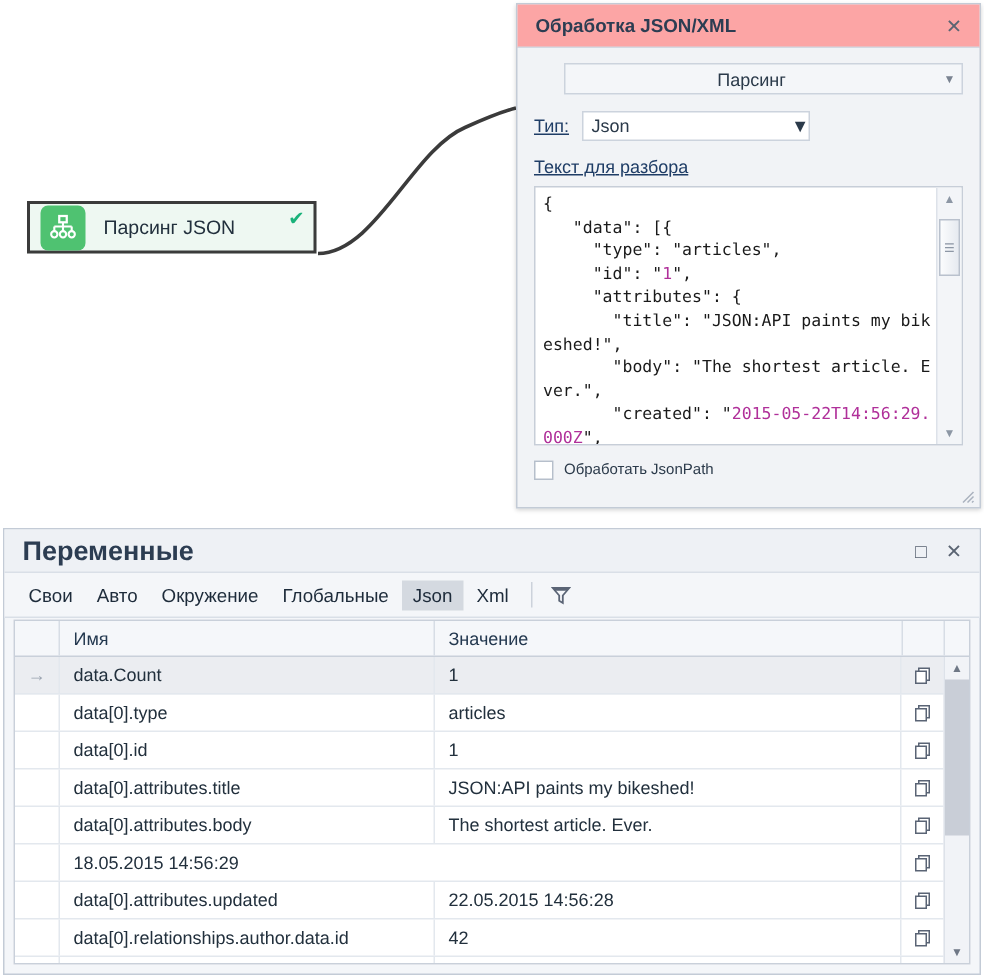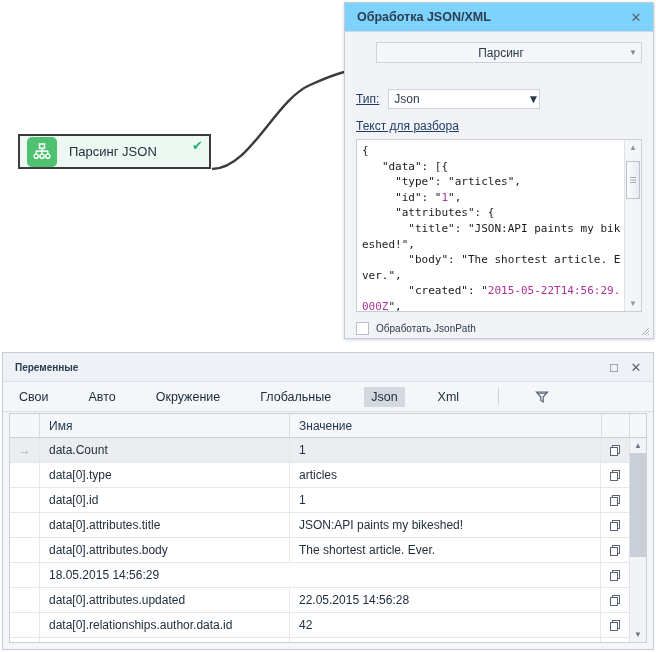--- a/index.html
+++ b/index.html
@@ -75,21 +75,21 @@
     top: 2px;
     width: 310px;
     height: 337px;
     background: #f1f3f6;
     border: 1px solid #c3cbd6;
     box-sizing: border-box;
     box-shadow: 0 1px 3px rgba(0,0,0,.18);
   }
   #json-dialog .titlebar {
     height: 28px;
-    background: #7dd3fc;
+    background: #fca5a5;
     border-bottom: 1px solid #d3d9e2;
     display: flex;
     align-items: center;
     padding: 0 6px 0 12px;
   }
   #json-dialog .titlebar .title {
     font-size: 12.5px;
     font-weight: bold;
     color: #2c3d52;
     flex: 1;
@@ -122,21 +122,21 @@
   }
   .combo .arrow {
     width: 16px;
     display: flex;
     align-items: center;
     justify-content: center;
     color: #7a8391;
     font-size: 8px;
   }
   .row-tip {
-    margin-top: 26px;
+    margin-top: 11px;
     display: flex;
     align-items: center;
   }
   .link-label {
     color: #1f3d66;
     text-decoration: underline;
     font-size: 12px;
     white-space: nowrap;
     cursor: pointer;
   }
@@ -243,33 +243,32 @@
   }
   #variables-window .titlebar {
     height: 28px;
     background: #eef1f5;
     border-bottom: 1px solid #d9dfe7;
     display: flex;
     align-items: center;
     padding: 0 6px 0 12px;
   }
   #variables-window .titlebar .title {
-    font-size: 10px;
+    font-size: 18px;
     font-weight: bold;
     color: #2c3d52;
     flex: 1;
   }
   #tabbar {
     height: 29px;
     display: flex;
     align-items: center;
     padding-left: 9px;
     background: #f4f6f9;
     border-bottom: 1px solid #d9dfe7;
-    gap: 24px;
   }
   .tab {
     font-size: 12.5px;
     color: #1d2b3a;
     padding: 3px 7px;
     margin-right: 2px;
     white-space: nowrap;
     cursor: default;
   }
   .tab.active {

